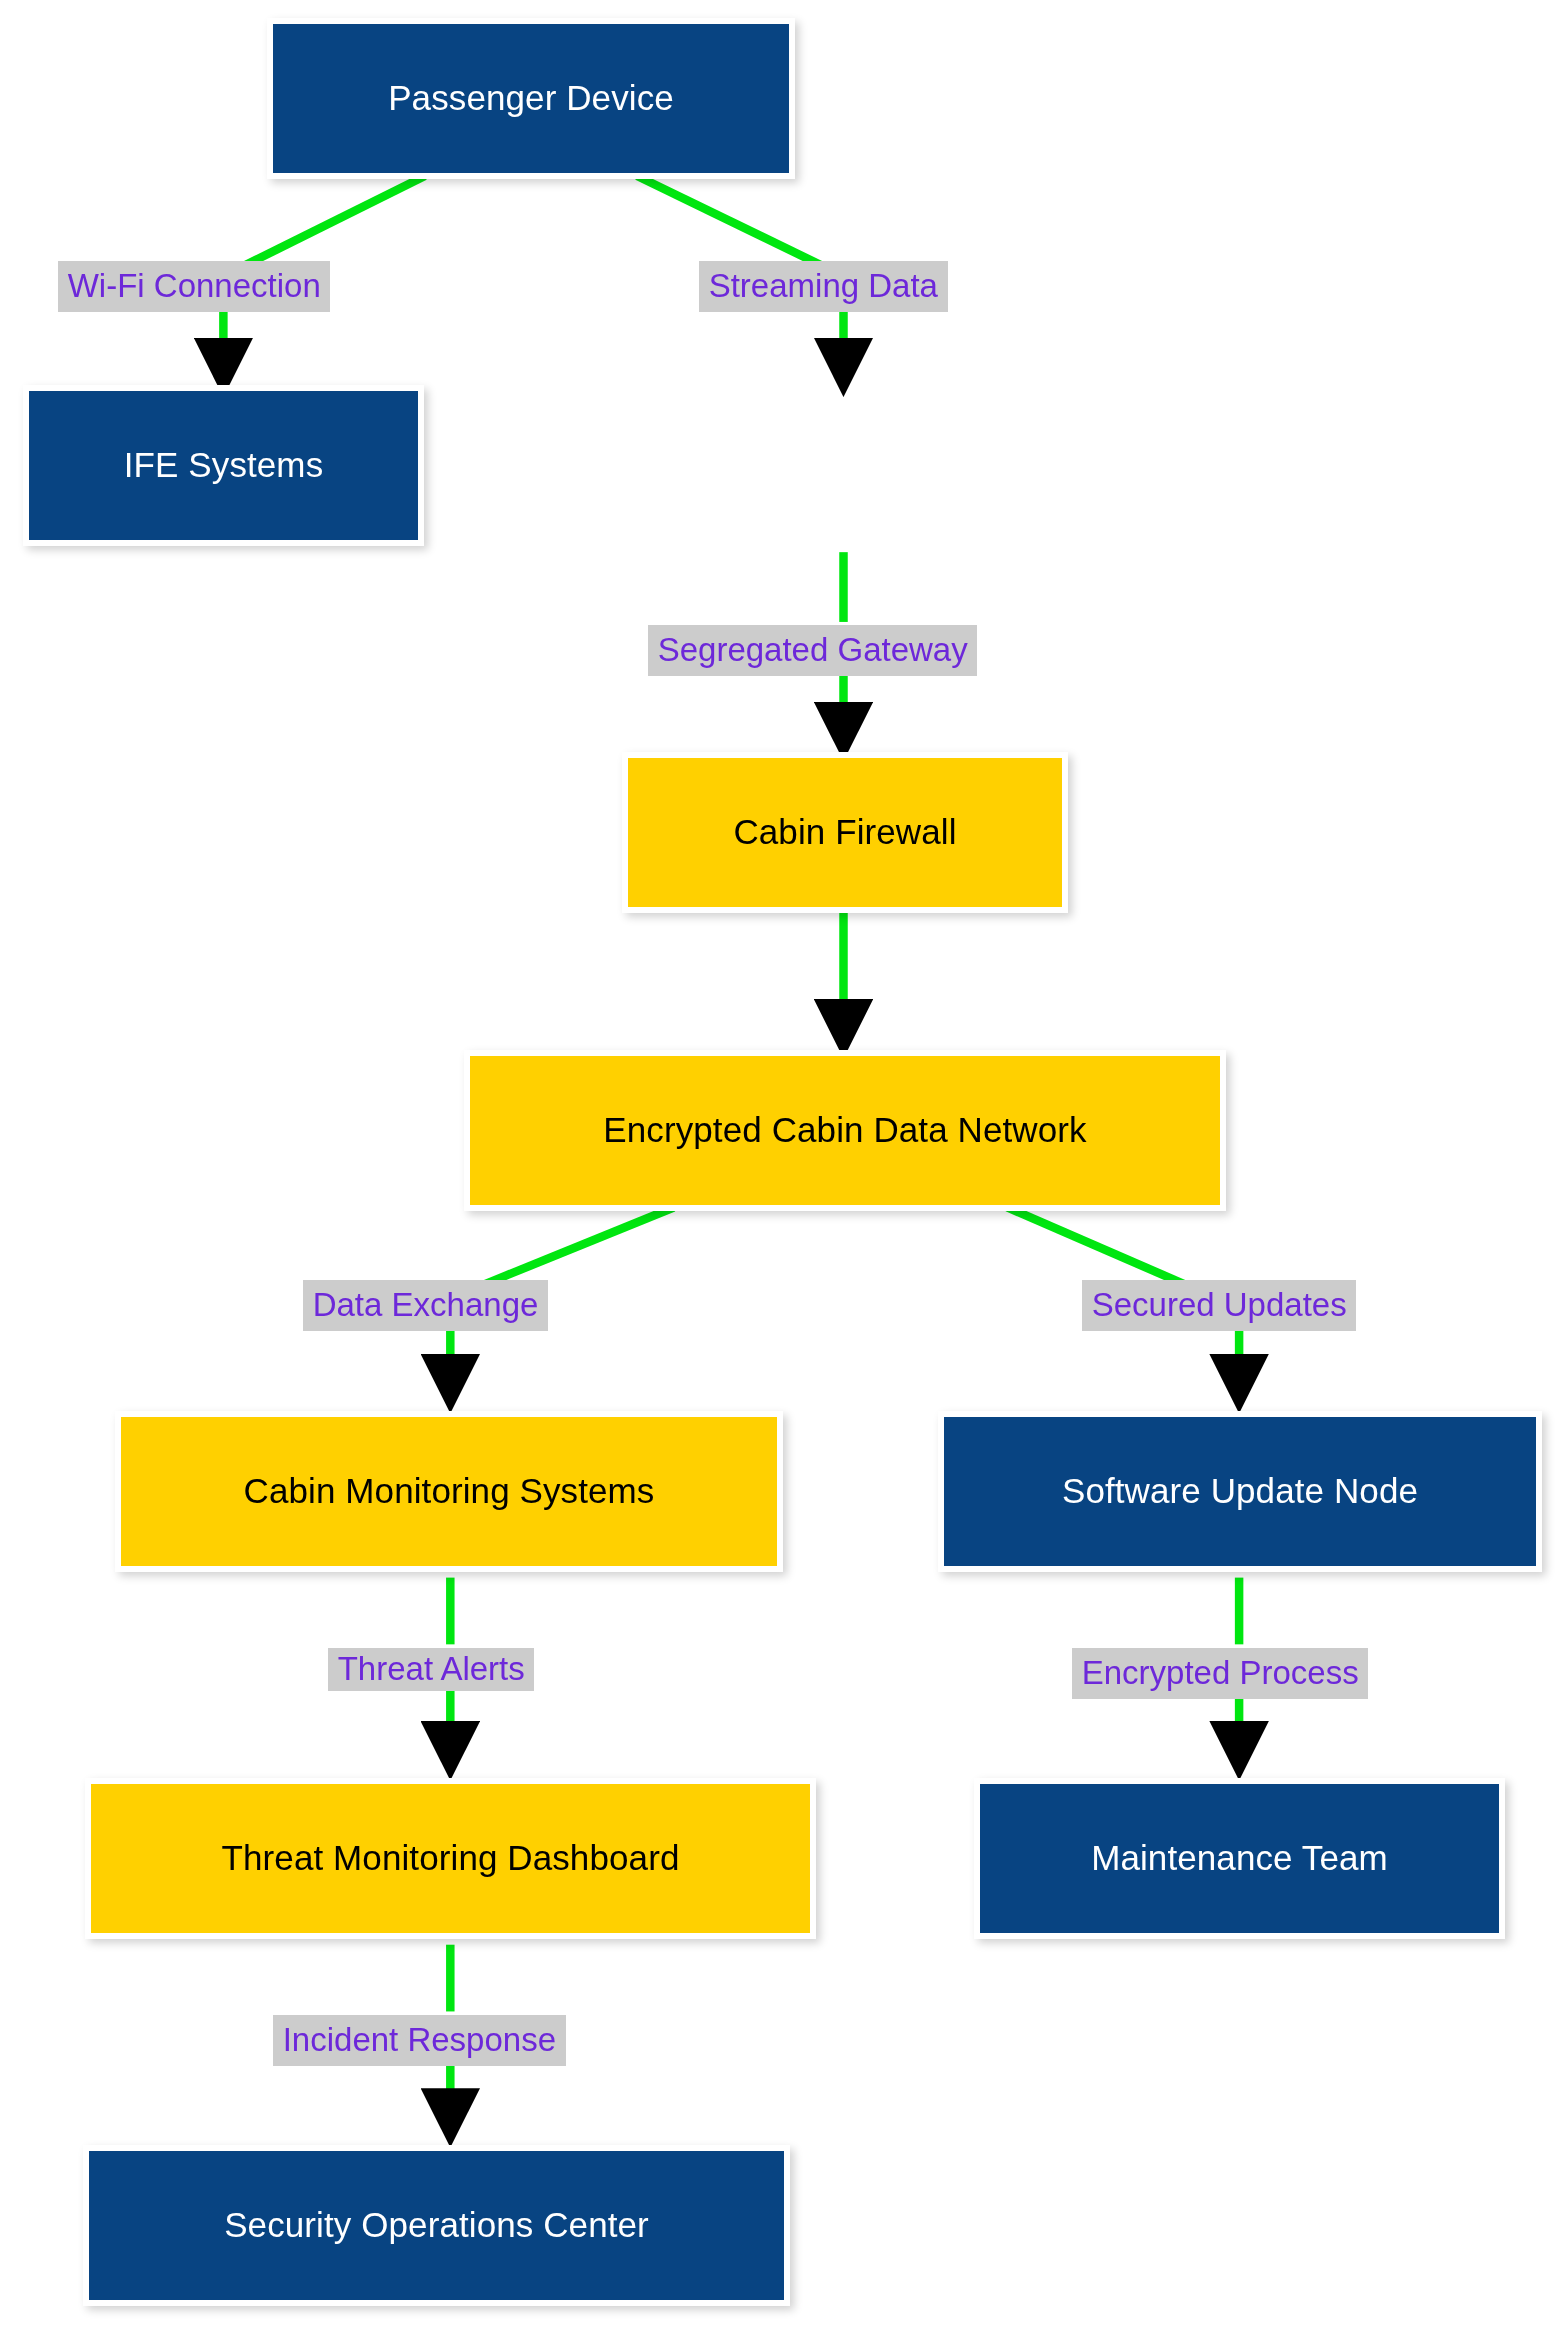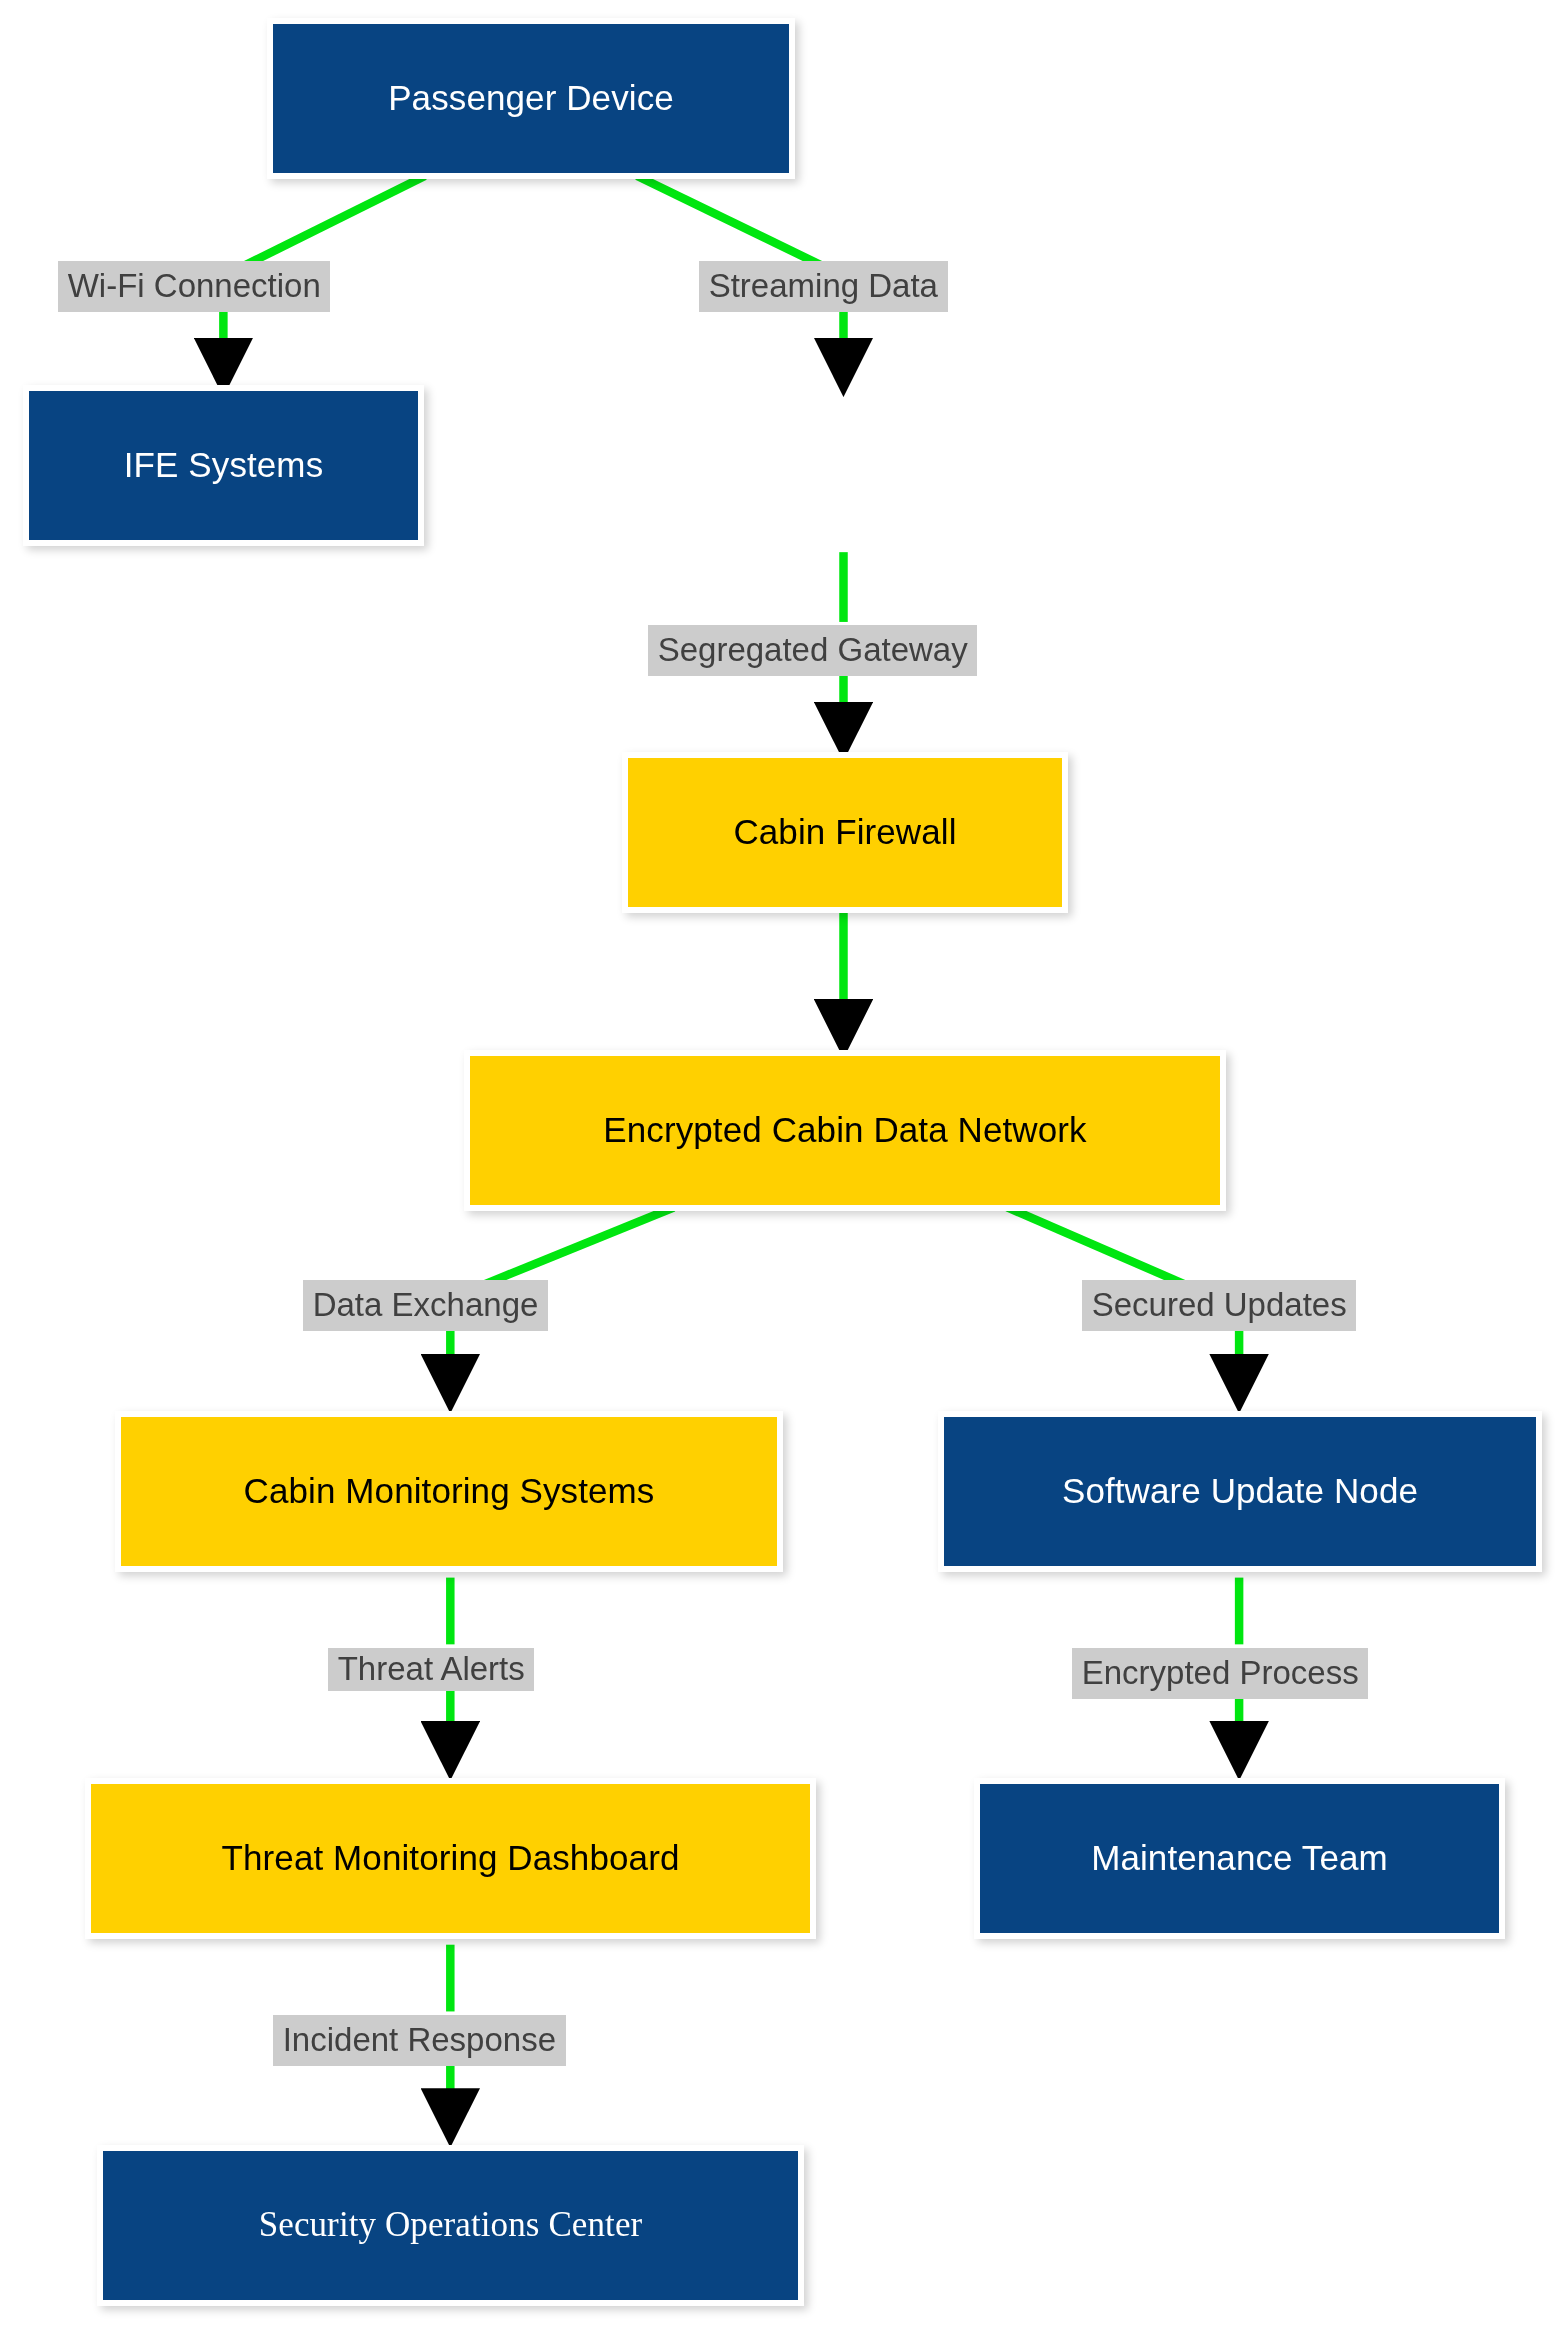--- a/index.html
+++ b/index.html
@@ -50,21 +50,21 @@
     display: block;
     width: 100%;
     font-size: 35px;
     font-weight: 400;
     letter-spacing: 0.1px;
   }
   .edge-label {
     position: absolute;
     box-sizing: border-box;
     background: #cccccc;
-    color: #404040;
+    color: #6d28d9;
     font-size: 33px;
     font-weight: 400;
     display: flex;
     align-items: center;
     justify-content: center;
     white-space: nowrap;
     padding: 3.6px 9.7px 6px 9.7px;
     z-index: 4;
     line-height: 1.0;
   }
@@ -134,21 +134,21 @@
   </div>
 
   <div class="node blue" style="left:938px; top:1411px; width:604px; height:161px;">
     <span class="node-label">Software Update Node</span>
   </div>
 
   <div class="node blue" style="left:974px; top:1778px; width:531px; height:161px;">
     <span class="node-label">Maintenance Team</span>
   </div>
 
-  <div class="node blue" style="left:97px; top:2145px; width:707px; height:161px;font-family:Liberation Serif, serif;">
+  <div class="node blue" style="left:83px; top:2145px; width:707px; height:161px;">
     <span class="node-label">Security Operations Center</span>
   </div>
 
   <div class="edge-label" style="left:58px; top:261px; height:51px;">
     <span>Wi-Fi Connection</span>
   </div>
 
   <div class="edge-label" style="left:699px; top:261px; height:51px;">
     <span>Streaming Data</span>
   </div>

